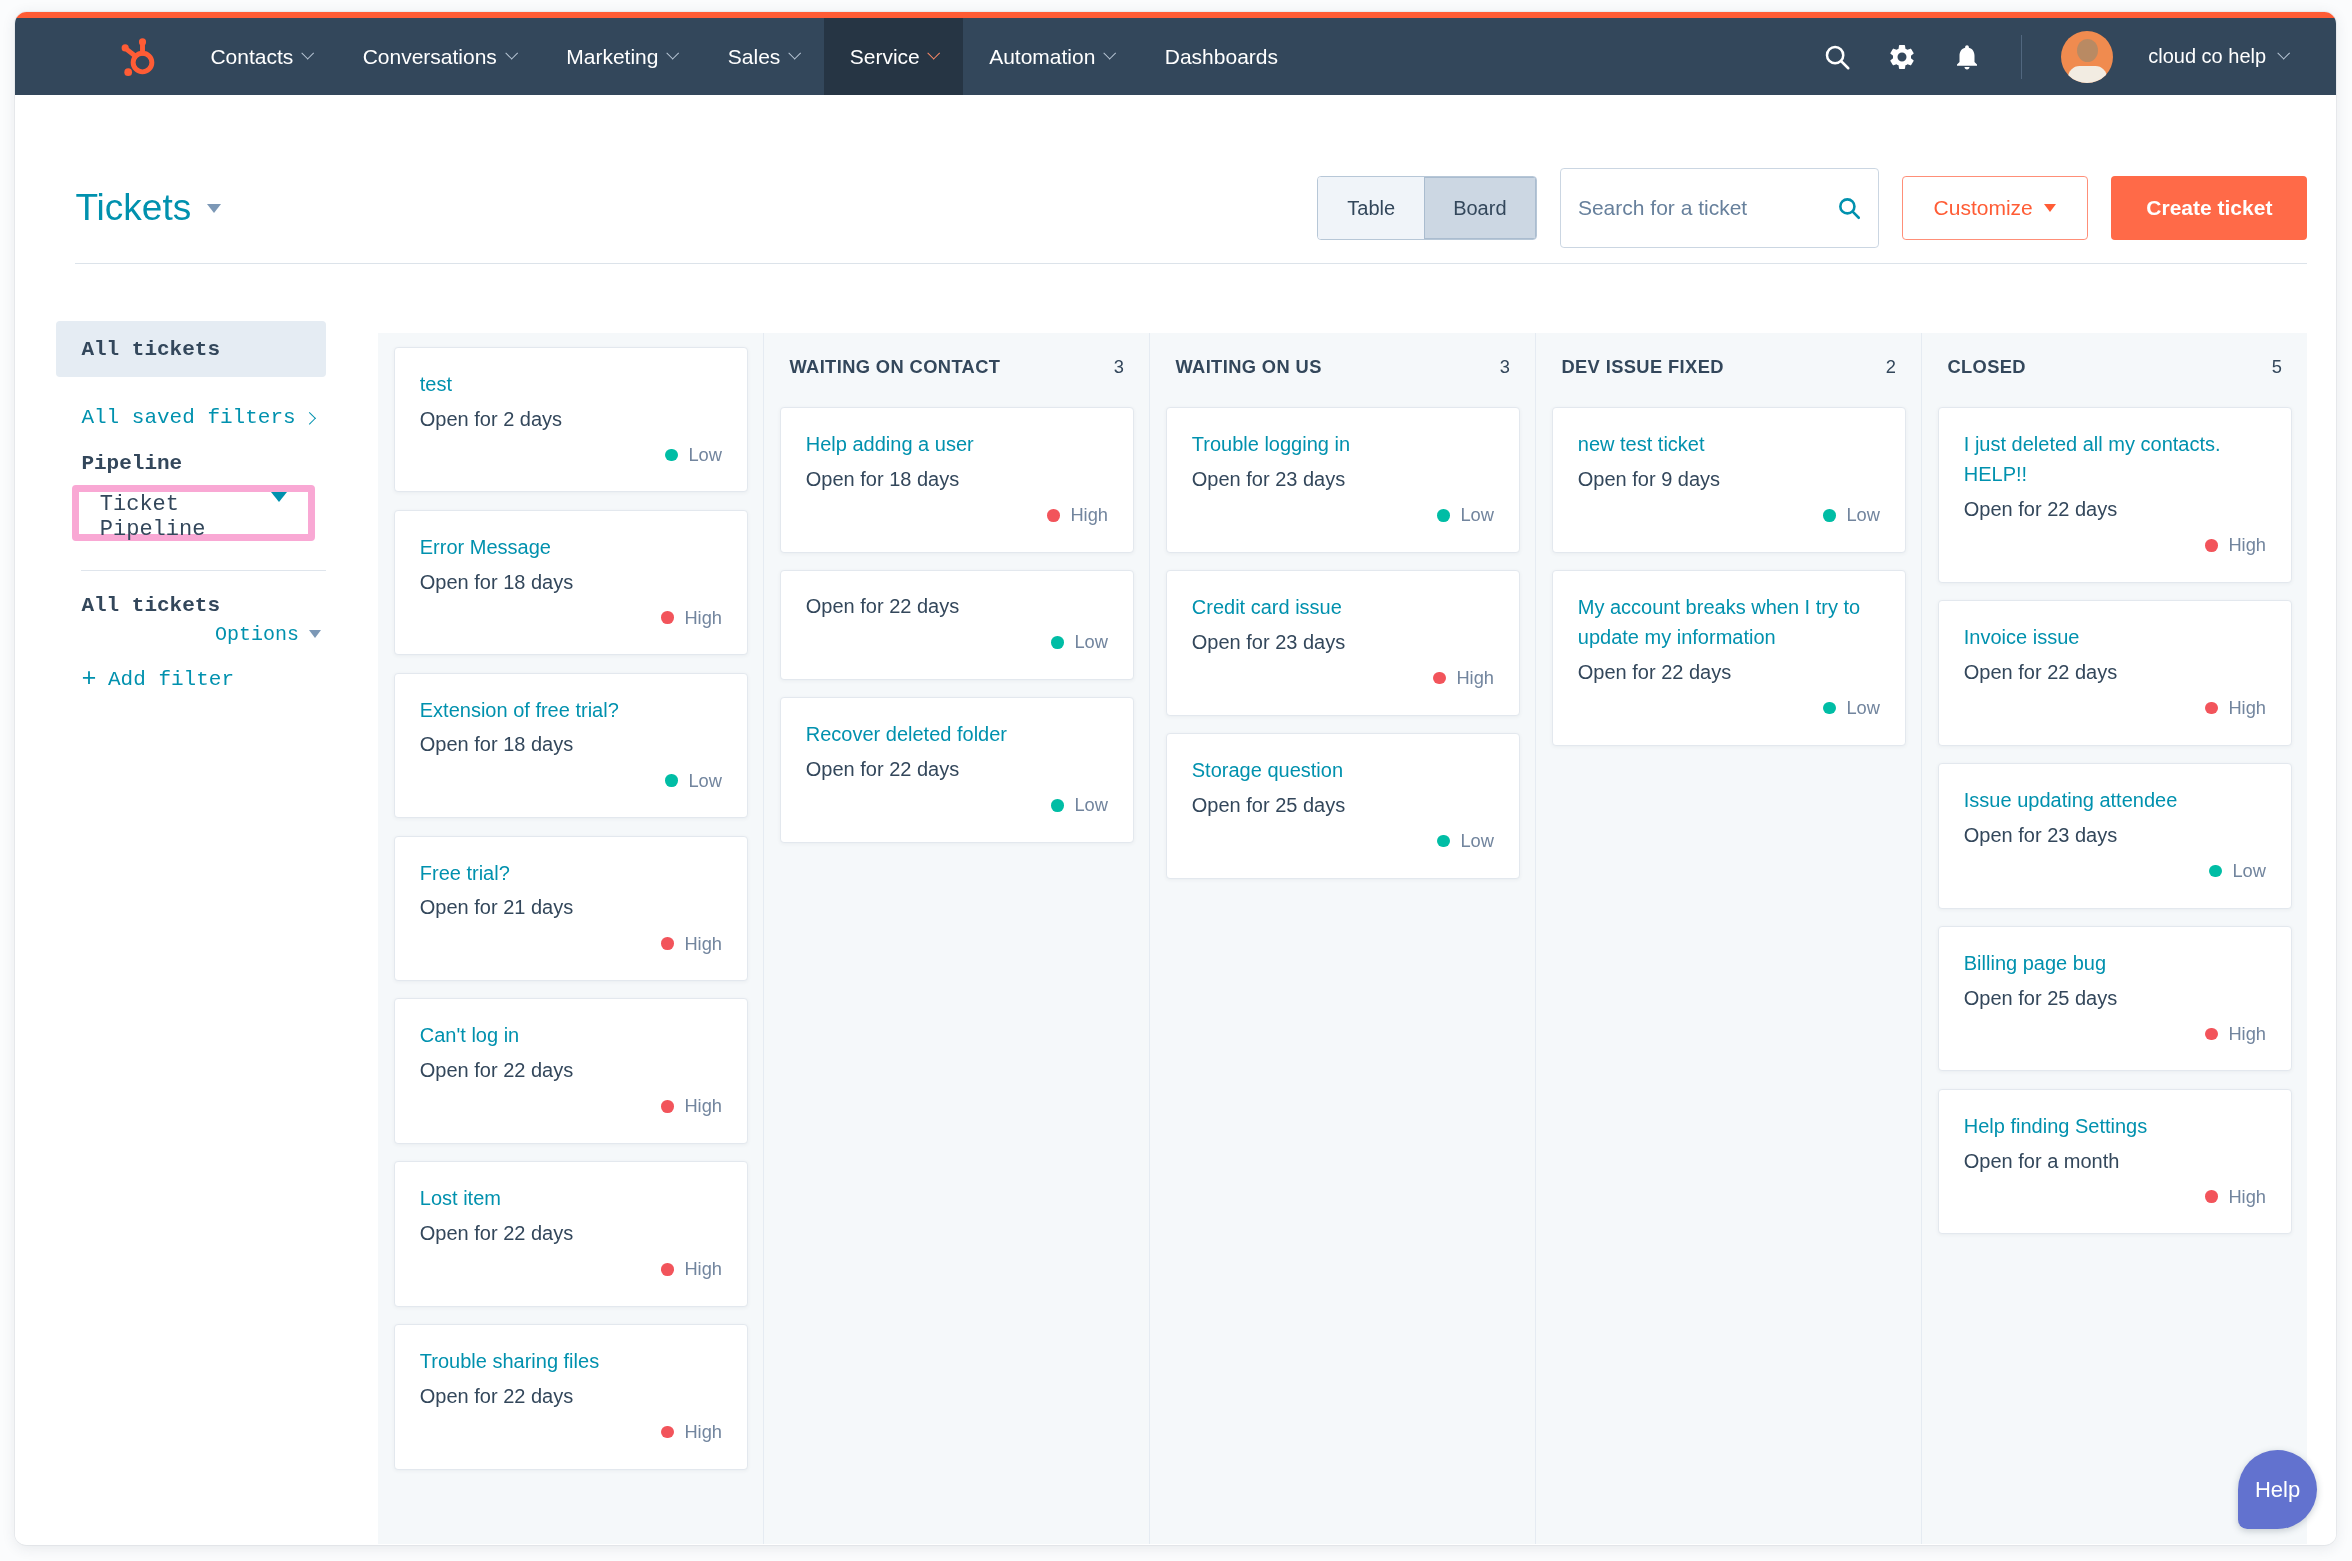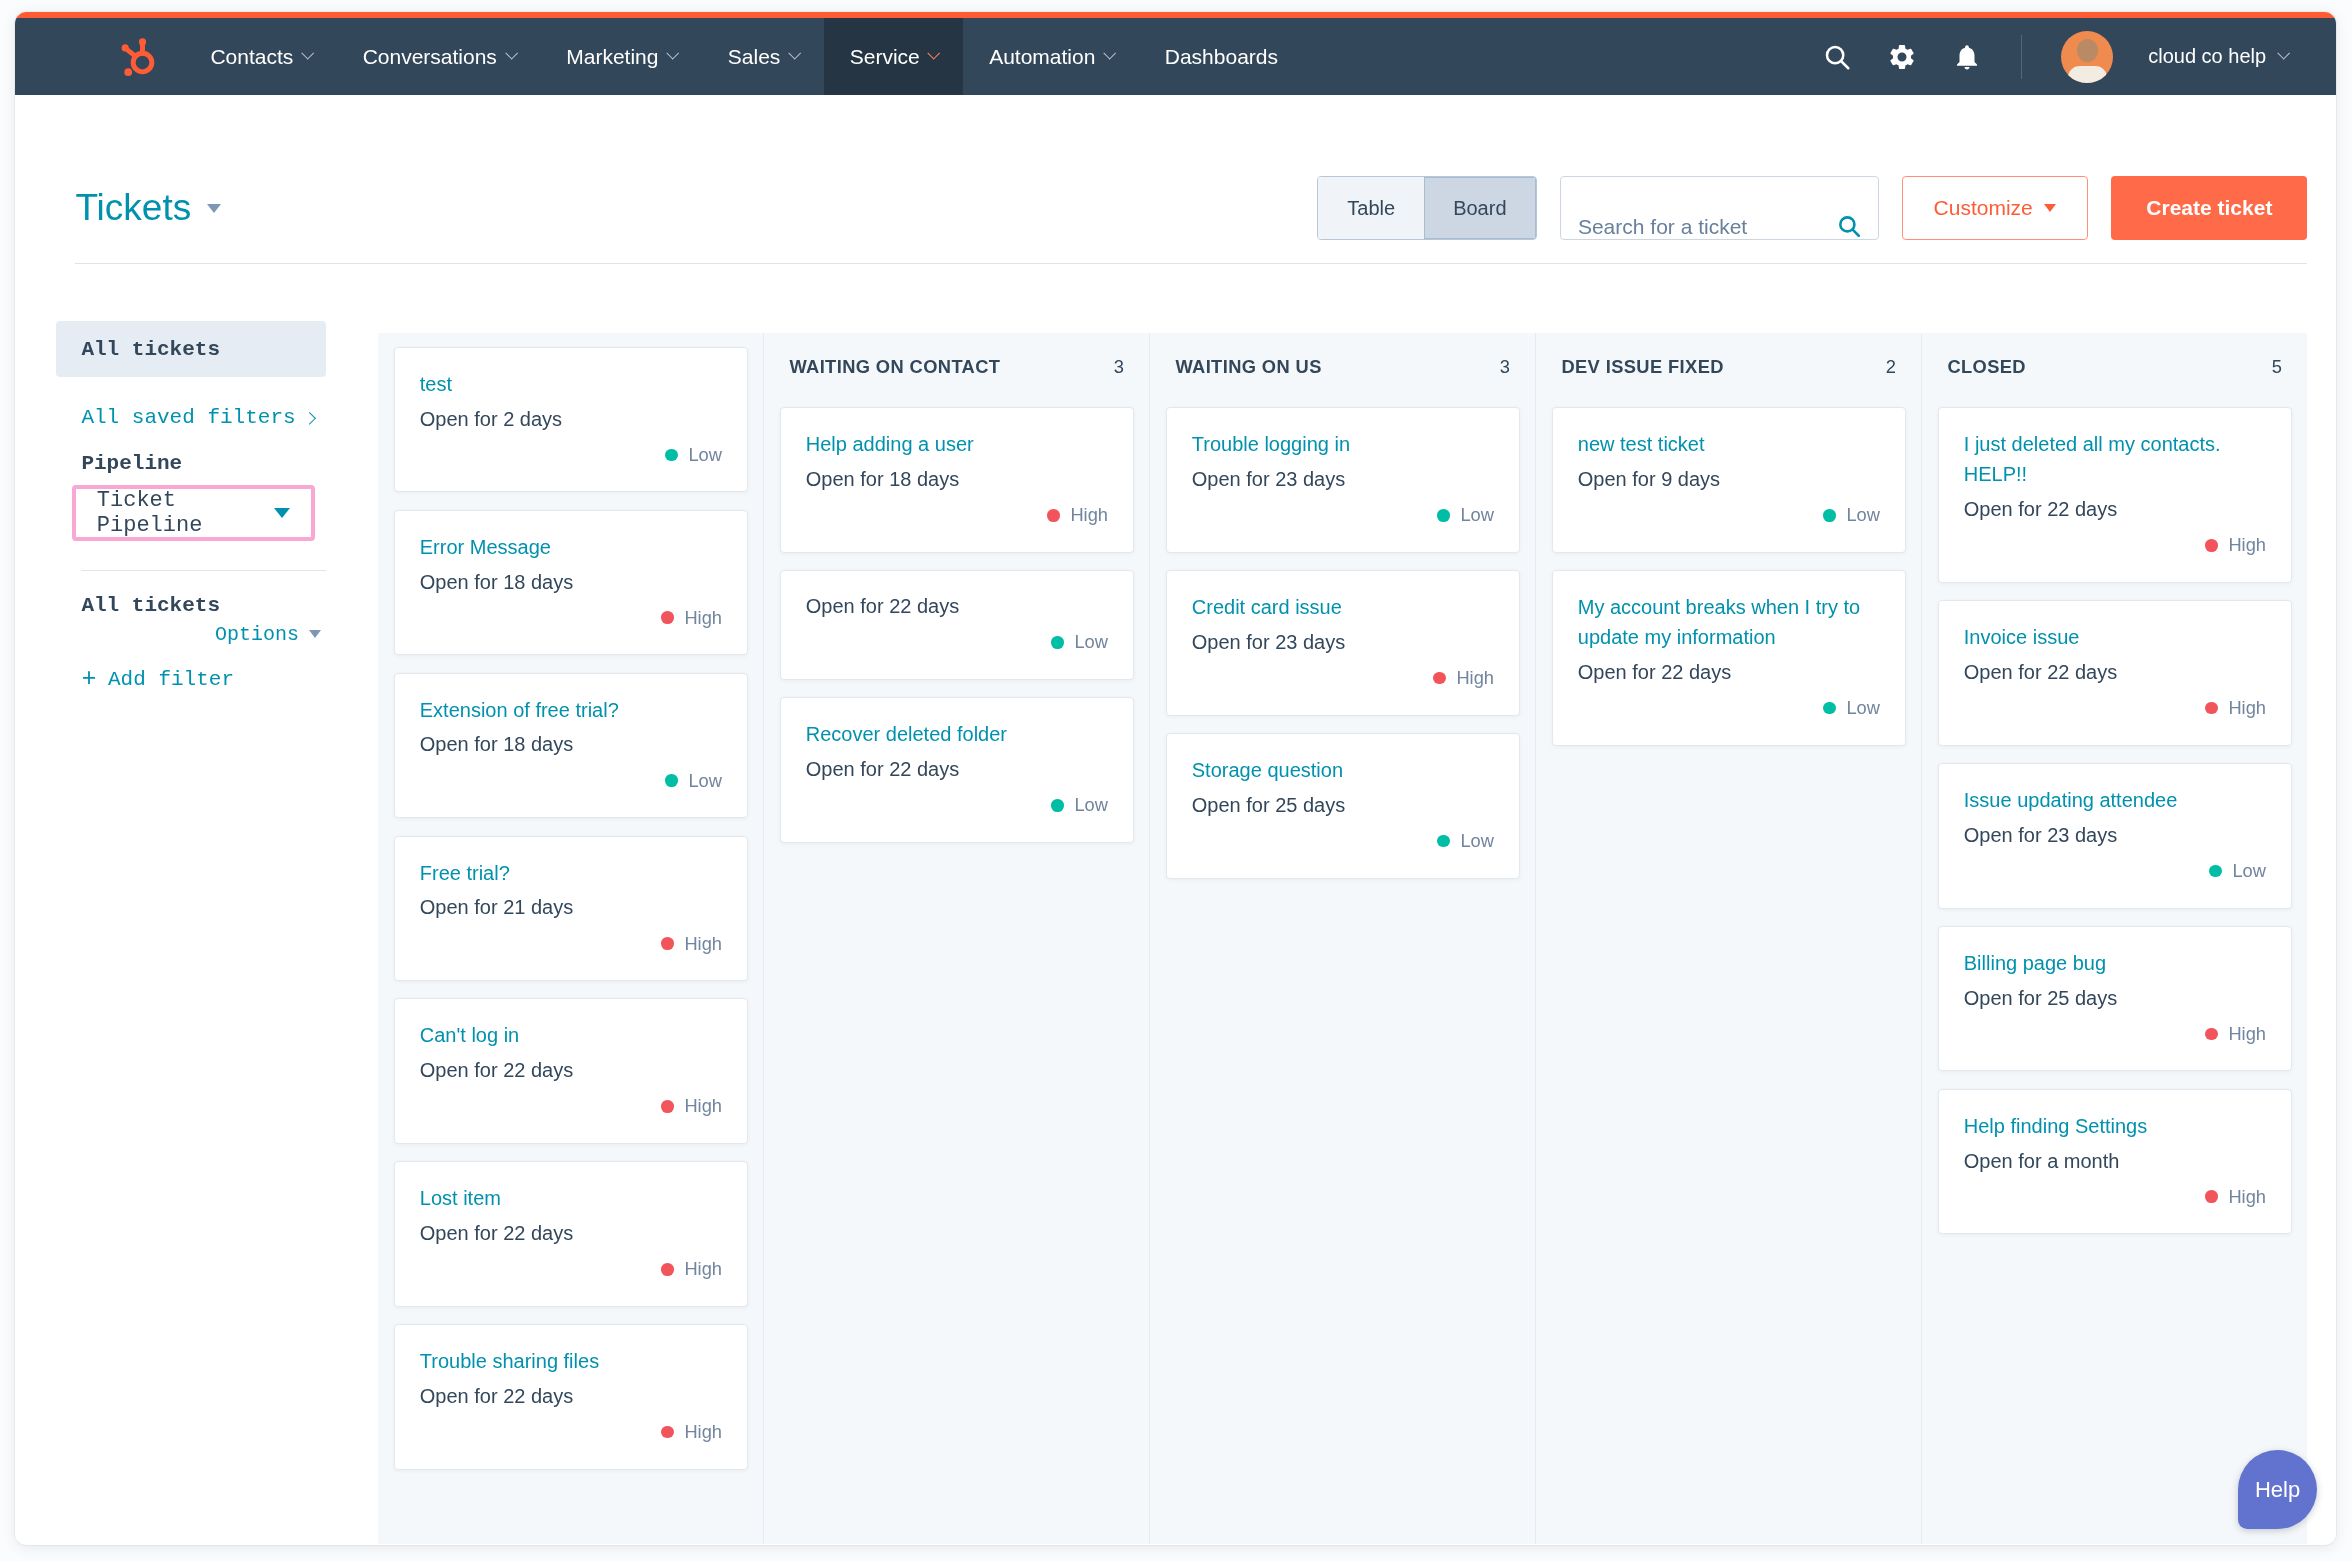--- a/index.html
+++ b/index.html
@@ -57,22 +57,22 @@
   .page-title { display: flex; align-items: center; gap: 15.4px; color: #0091ae; font-size: 37px; font-weight: 400; cursor: pointer; }
   .tri { width: 0; height: 0; border-left: 7.7px solid transparent; border-right: 7.7px solid transparent; border-top: 9.7px solid #7c98b6; display: inline-block; }
   .head-controls { display: flex; align-items: center; gap: 23px; }
   .toggle { display: flex; border: 1px solid #b7c7d7; border-radius: 3.9px; overflow: hidden; }
   .seg {
     padding: 0 29px; height: 62px; line-height: 62px; font-size: 20px; color: #33475b;
     background: #f0f4f9; cursor: pointer;
   }
   .seg.selected { background: #ccd7e3; box-shadow: inset 0 0 0 1px #aabccf; }
   .search-box {
-    width: 319px; height: 64px; border: 1px solid #cbd6e2; border-radius: 3.9px; background: #fff;
-    display: flex; align-items: flex-end; padding: 0 15.4px 0 17.4px;
+    width: 319px; height: 80px; border: 1px solid #cbd6e2; border-radius: 3.9px; background: #fff;
+    display: flex; align-items: center; padding: 0 15.4px 0 17.4px;
   }
   .search-box input {
     border: none; outline: none; flex: 1; font-size: 21px; color: #33475b; min-width: 0;
     font-family: "Liberation Sans", sans-serif; background: transparent;
   }
   .search-box input::placeholder { color: #67809c; }
   .search-teal { width: 26px; height: 26px; color: #0091ae; flex: 0 0 auto; cursor: pointer; }
   .btn { height: 64px; border-radius: 3.9px; font-size: 21px; display: flex; align-items: center; cursor: pointer; }
   .btn-outline {
     padding: 0 31px; background: #fff; border: 1.9px solid #ff8f78; color: #ff5c35; gap: 11.6px; font-weight: 500;
@@ -84,22 +84,22 @@
   .sidebar { position: absolute; left: 41px; top: 226px; width: 270px; font-size: 21px; font-family: Liberation Mono, monospace; }
   .sel-item {
     height: 56px; background: #e5ecf3; border-radius: 3.9px; display: flex; align-items: center;
     padding: 0 25px; font-weight: 700; color: #33475b; cursor: pointer;
   }
   .teal-link { color: #0091ae; cursor: pointer; display: inline-flex; align-items: center; gap: 9.7px; }
   .saved { margin: 29px 0 0 25px; }
   .chev-right { width: 8.7px; height: 8.7px; border-right: 1.9px solid #0091ae; border-bottom: 1.9px solid #0091ae; transform: rotate(-45deg); display: inline-block; }
   .pipeline-label { margin: 23px 0 0 25px; font-weight: 700; color: #33475b; }
   .dropdown {
-    margin: 9.7px 0 0 15.4px; width: 243px; height: 56px; border: 4px solid #f9a8d4; border-radius: 3.9px;
-    display: flex; align-items: center; justify-content: space-between; padding: 0 21px;
+    margin: 9.7px 0 0 15.4px; width: 243px; height: 56px; border: 7px solid #f9a8d4; border-radius: 3.9px;
+    display: flex; align-items: flex-start; justify-content: space-between; padding: 0 21px;
     font-size: 22px; color: #33475b; cursor: pointer; background: #fff;
   }
   .dropdown .tri { border-top-color: #0091ae; border-left-width: 8.7px; border-right-width: 8.7px; border-top-width: 10.6px; }
   .side-divider { margin: 29px 0 0 25px; width: 245px; border-top: 1px solid #dfe5ec; }
   .all-tickets2 { margin: 23px 0 0 25px; font-weight: 700; color: #33475b; }
   .options-row { margin: 5.8px 5.8px 0 0; text-align: right; font-size: 20px; }
   .options-row .tri { border-top-color: #7c98b6; border-left-width: 6.8px; border-right-width: 6.8px; border-top-width: 8.7px; }
   .add-filter { margin: 19.3px 0 0 25px; }
   .plus { font-size: 25px; font-weight: 400; margin-right: 1.9px; }
   

